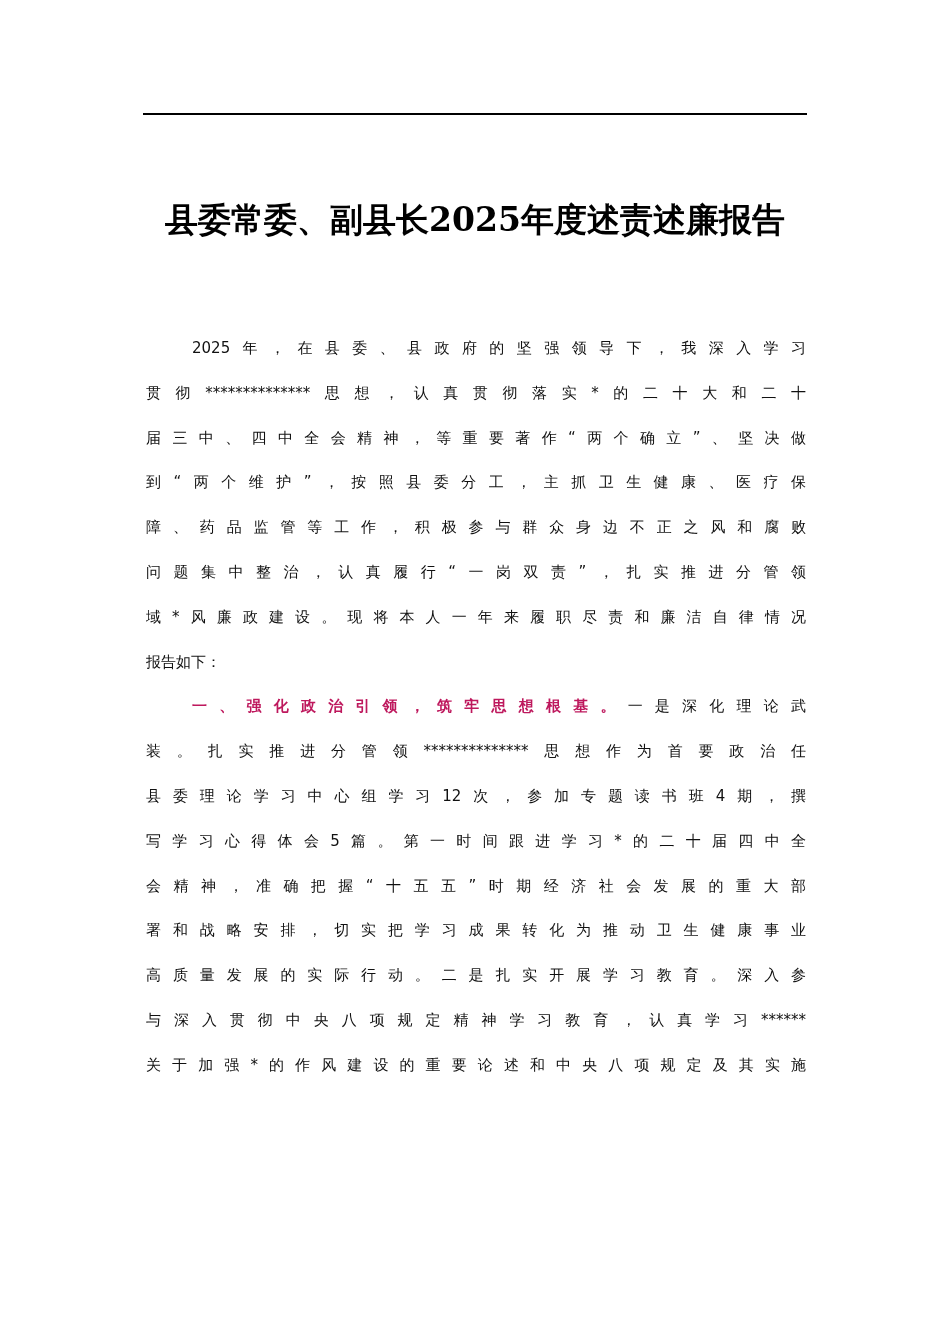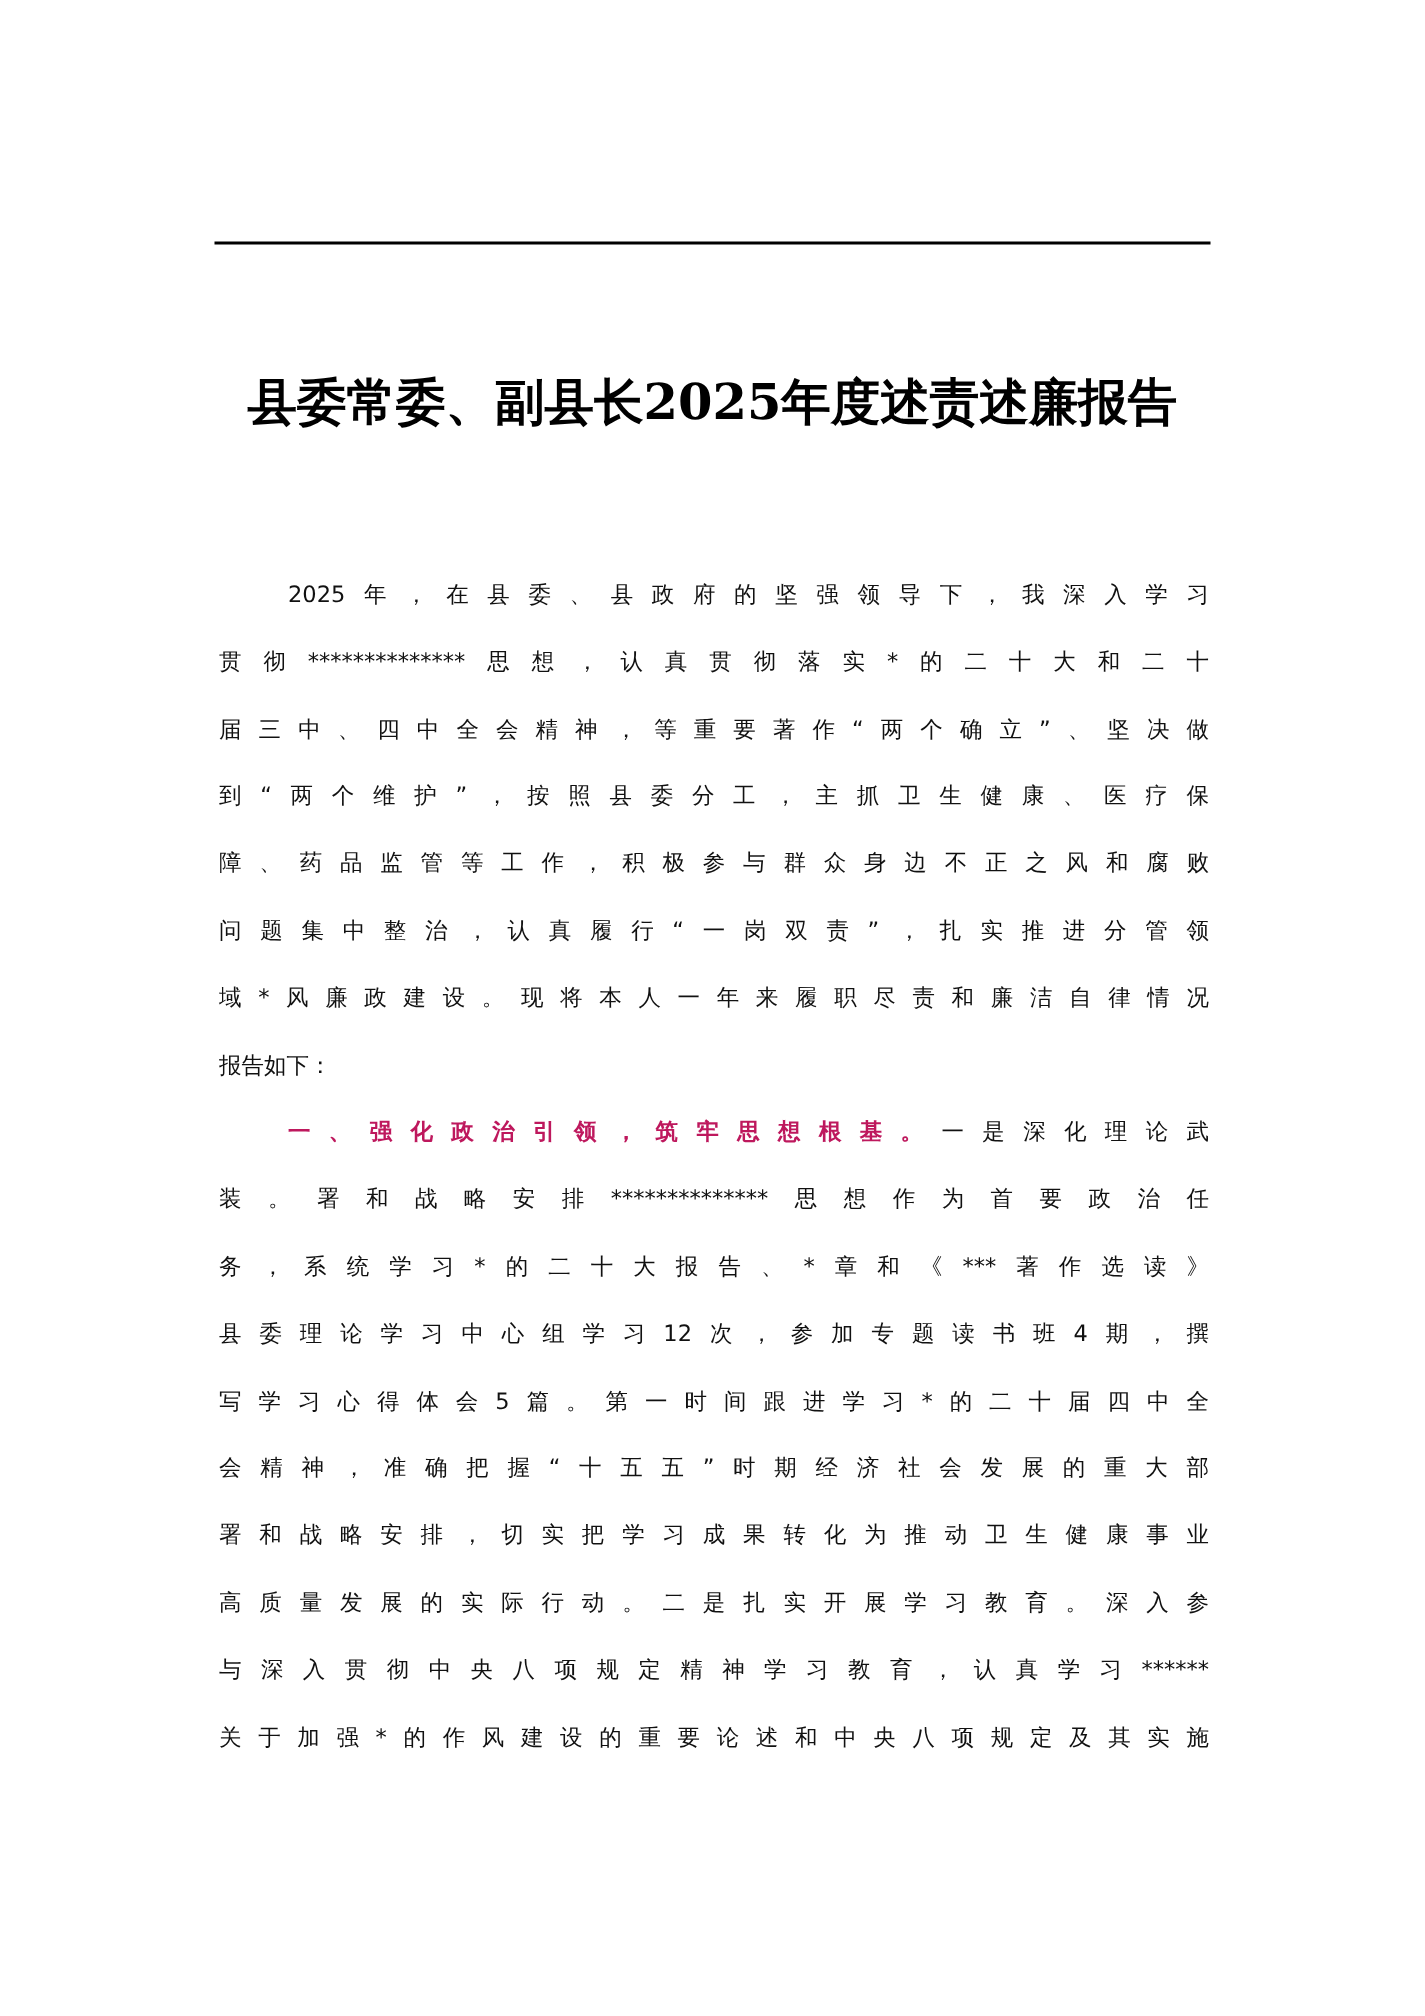--- a/index.html
+++ b/index.html
@@ -15,21 +15,20 @@
       font-family: "DejaVu Serif", "Liberation Serif", serif;
       color: #000000;
     }
     .page {
       position: absolute;
       left: 0;
       top: 0;
       width: 950px;
       height: 1164px;
       background: #ffffff;
-      margin-top: 48px;
     }
     .header-rule {
       position: absolute;
       left: 143px;
       top: 113px;
       width: 664px;
       height: 0;
       border-top: 2px solid #000000;
     }
     .doc-title {
@@ -86,22 +85,21 @@
     <div class="line indent">2025年，在县委、县政府的坚强领导下，我深入学习</div>
     <div class="line">贯彻**************思想，认真贯彻落实*的二十大和二十</div>
     <div class="line">届三中、四中全会精神，等重要著作“两个确立”、坚决做</div>
     <div class="line">到“两个维护”，按照县委分工，主抓卫生健康、医疗保</div>
     <div class="line">障、药品监管等工作，积极参与群众身边不正之风和腐败</div>
     <div class="line">问题集中整治，认真履行“一岗双责”，扎实推进分管领</div>
     <div class="line">域*风廉政建设。现将本人一年来履职尽责和廉洁自律情况</div>
     <div class="line last">报告如下：</div>
 
     <div class="line indent"><span class="bold-lead">一、强化政治引领，筑牢思想根基。</span><span>一是深化理论武</span></div>
-    <div class="line">装。署和战略安排**************思想作为首要政治任</div>
-    <div class="line">务，系统学习*的二十大报告、*章和《***著作选读》</div>
+    <div class="line">装。扎实推进分管领**************思想作为首要政治任</div>
     <div class="line">县委理论学习中心组学习12次，参加专题读书班4期，撰</div>
     <div class="line">写学习心得体会5篇。第一时间跟进学习*的二十届四中全</div>
     <div class="line">会精神，准确把握“十五五”时期经济社会发展的重大部</div>
     <div class="line">署和战略安排，切实把学习成果转化为推动卫生健康事业</div>
     <div class="line">高质量发展的实际行动。二是扎实开展学习教育。深入参</div>
     <div class="line">与深入贯彻中央八项规定精神学习教育，认真学习******</div>
     <div class="line">关于加强*的作风建设的重要论述和中央八项规定及其实施</div>
   </div>
 </div>
 

